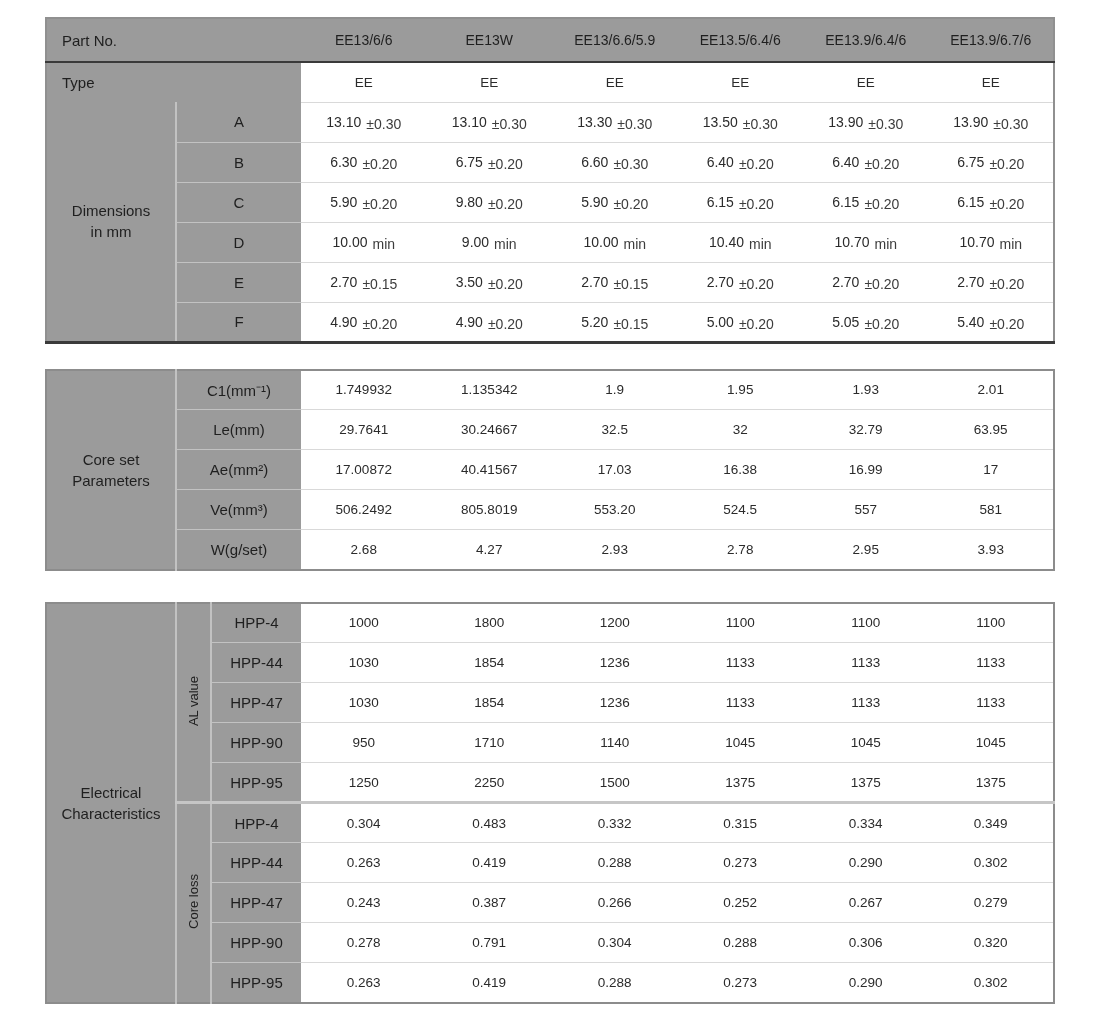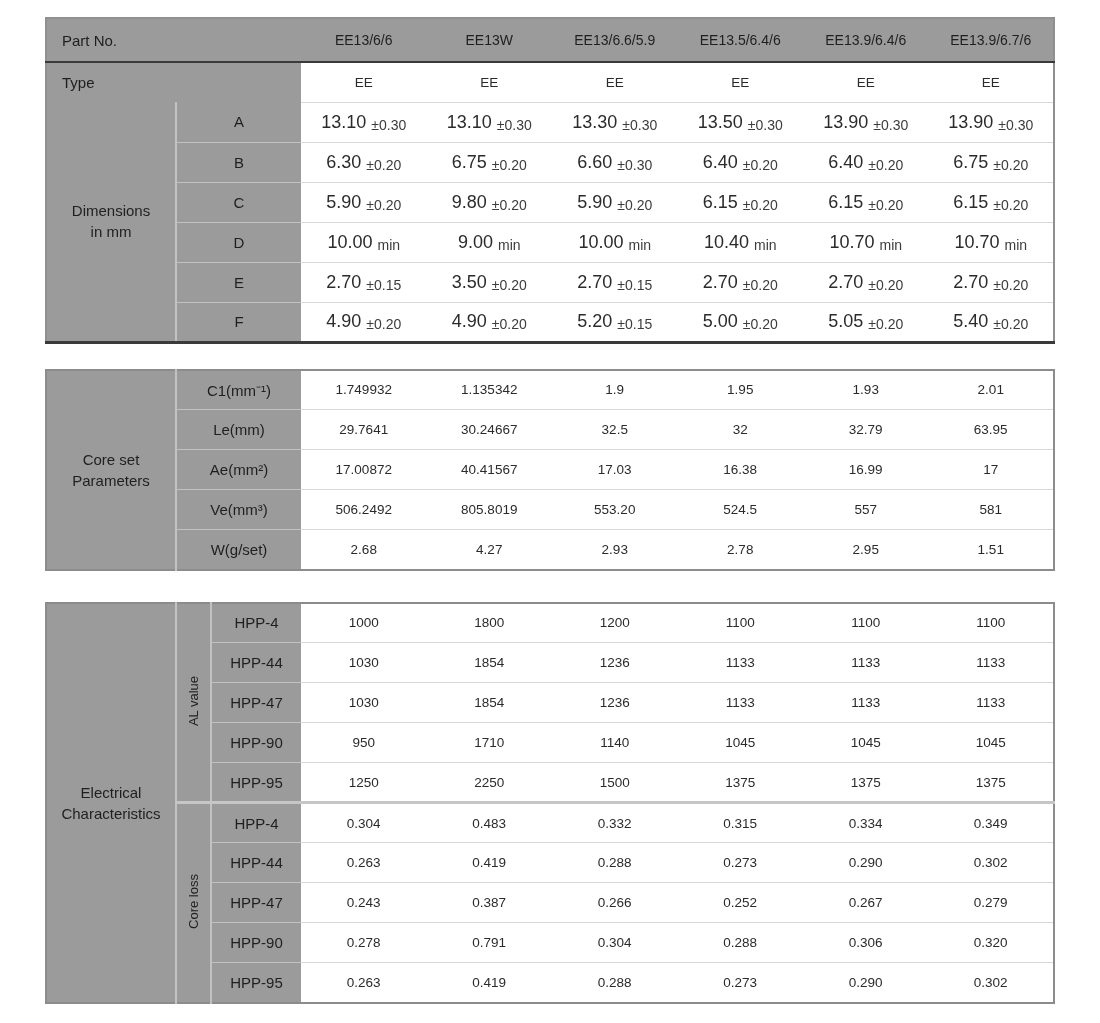--- a/index.html
+++ b/index.html
@@ -26,21 +26,21 @@
   .gspan{font-size:15px;white-space:pre-line;line-height:1.4;}
   .gvert{border-left:2px solid #c2c2c2;width:35px;}
   .vt{display:inline-block;writing-mode:vertical-rl;transform:rotate(180deg);font-size:13px;color:#1f1f1f;}
 
   
   .t1 tr.hdr{height:44px;}
   .t1 tr.hdr td{border-bottom:2px solid #3a3a3a;}
 
   
   .v{background:#ffffff;border-bottom:1px solid #d9d9d9;font-size:13.5px;color:#2b2b2b;}
-  .num{font-size:18px;margin-top:30px;}
+  .num{font-size:14px;margin-top:30px;}
   .tol{font-size:14px;margin-left:5px;position:relative;top:2px;color:#3c3c3c;}
 
   
   tr.sec-first td{border-top:3px solid #c6c6c6;}
 </style>
 </head>
 <body>
 
 <div class="page">
 
@@ -183,21 +183,21 @@
           <td class="v">557</td>
           <td class="v">581</td>
         </tr>
         <tr>
           <td class="gcell">W(g/set)</td>
           <td class="v">2.68</td>
           <td class="v">4.27</td>
           <td class="v">2.93</td>
           <td class="v">2.78</td>
           <td class="v">2.95</td>
-          <td class="v">1.51</td>
+          <td class="v">3.93</td>
         </tr>
       </tbody>
   </table>
 
   <table class="t3">
     <colgroup>
       <col style="width:130px">
         <col style="width:35px">
         <col style="width:90px">
       <col>

